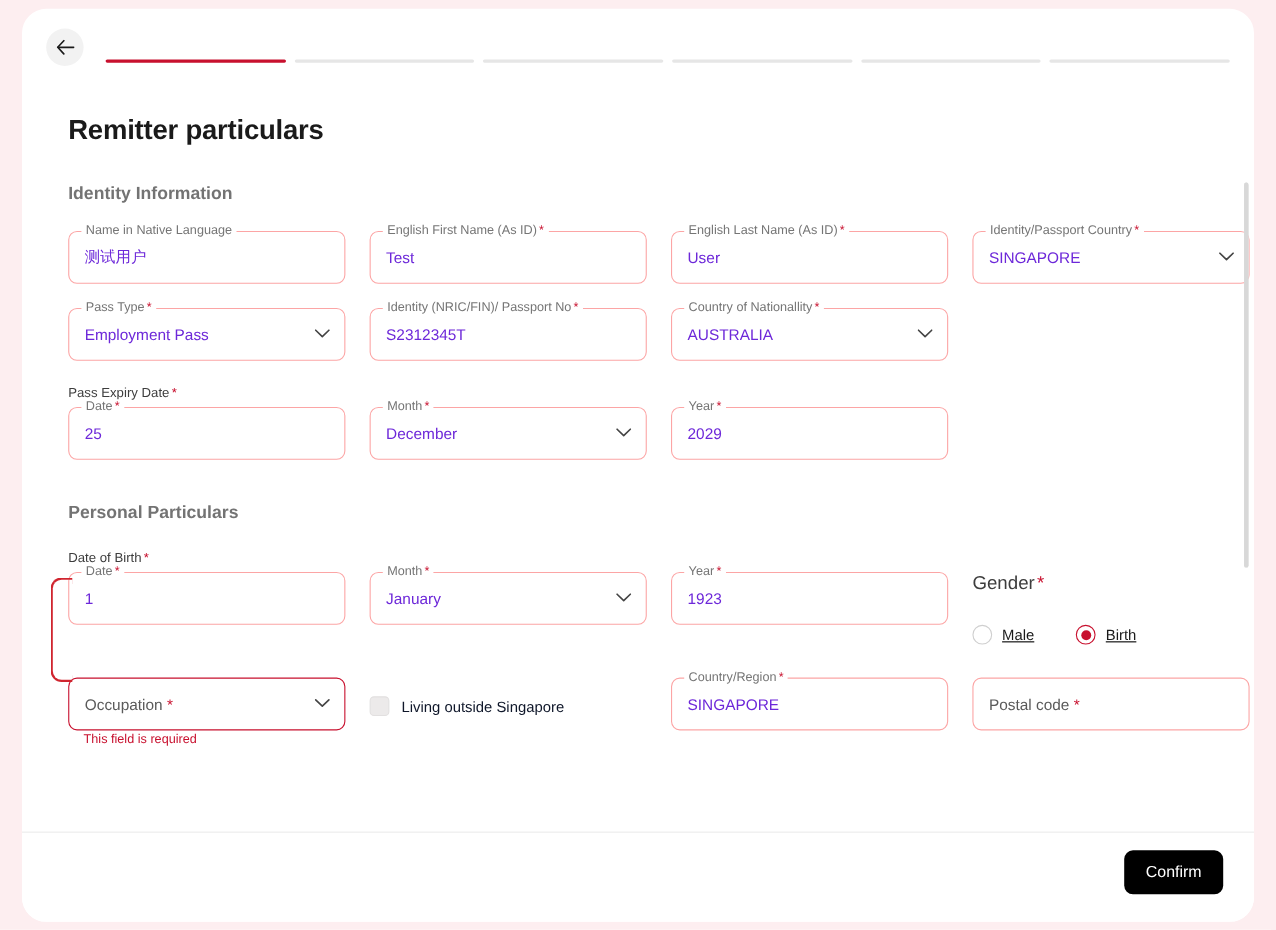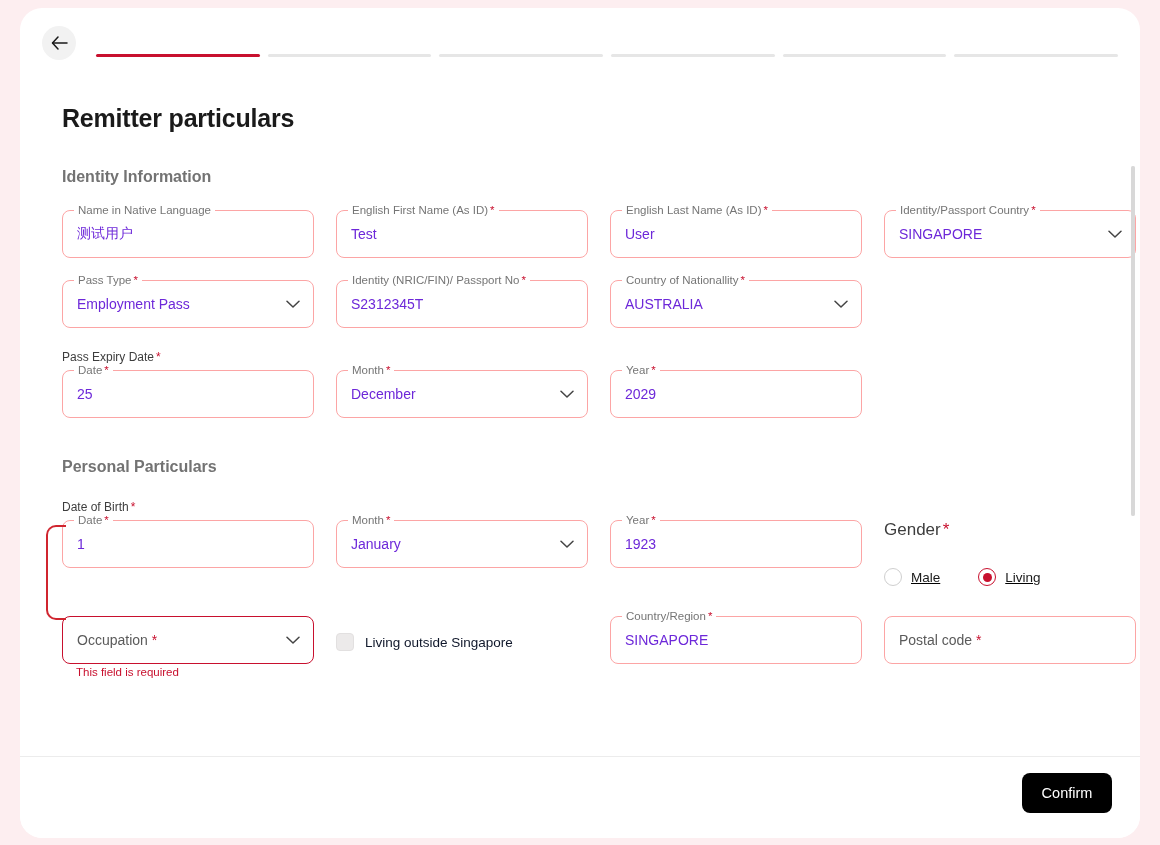--- a/index.html
+++ b/index.html
@@ -384,21 +384,21 @@
           </div>
           <div class="col gender-block">
             <span class="gender-label"><span>Gender</span><span class="req">*</span></span>
             <div class="radios">
               <div class="radio">
                 <span class="dot"></span>
                 <span class="rlabel">Male</span>
               </div>
               <div class="radio checked">
                 <span class="dot"></span>
-                <span class="rlabel">Living</span>
+                <span class="rlabel">Birth</span>
               </div>
             </div>
           </div>
         </div>
       </div>
 
       <div class="row" style="margin-top:30px;">
         <div class="col">
           <div class="field error placeholderish">
             <span class="value"><span>Occupation</span> <span class="req" style="color:#c8102e;">*</span></span>

